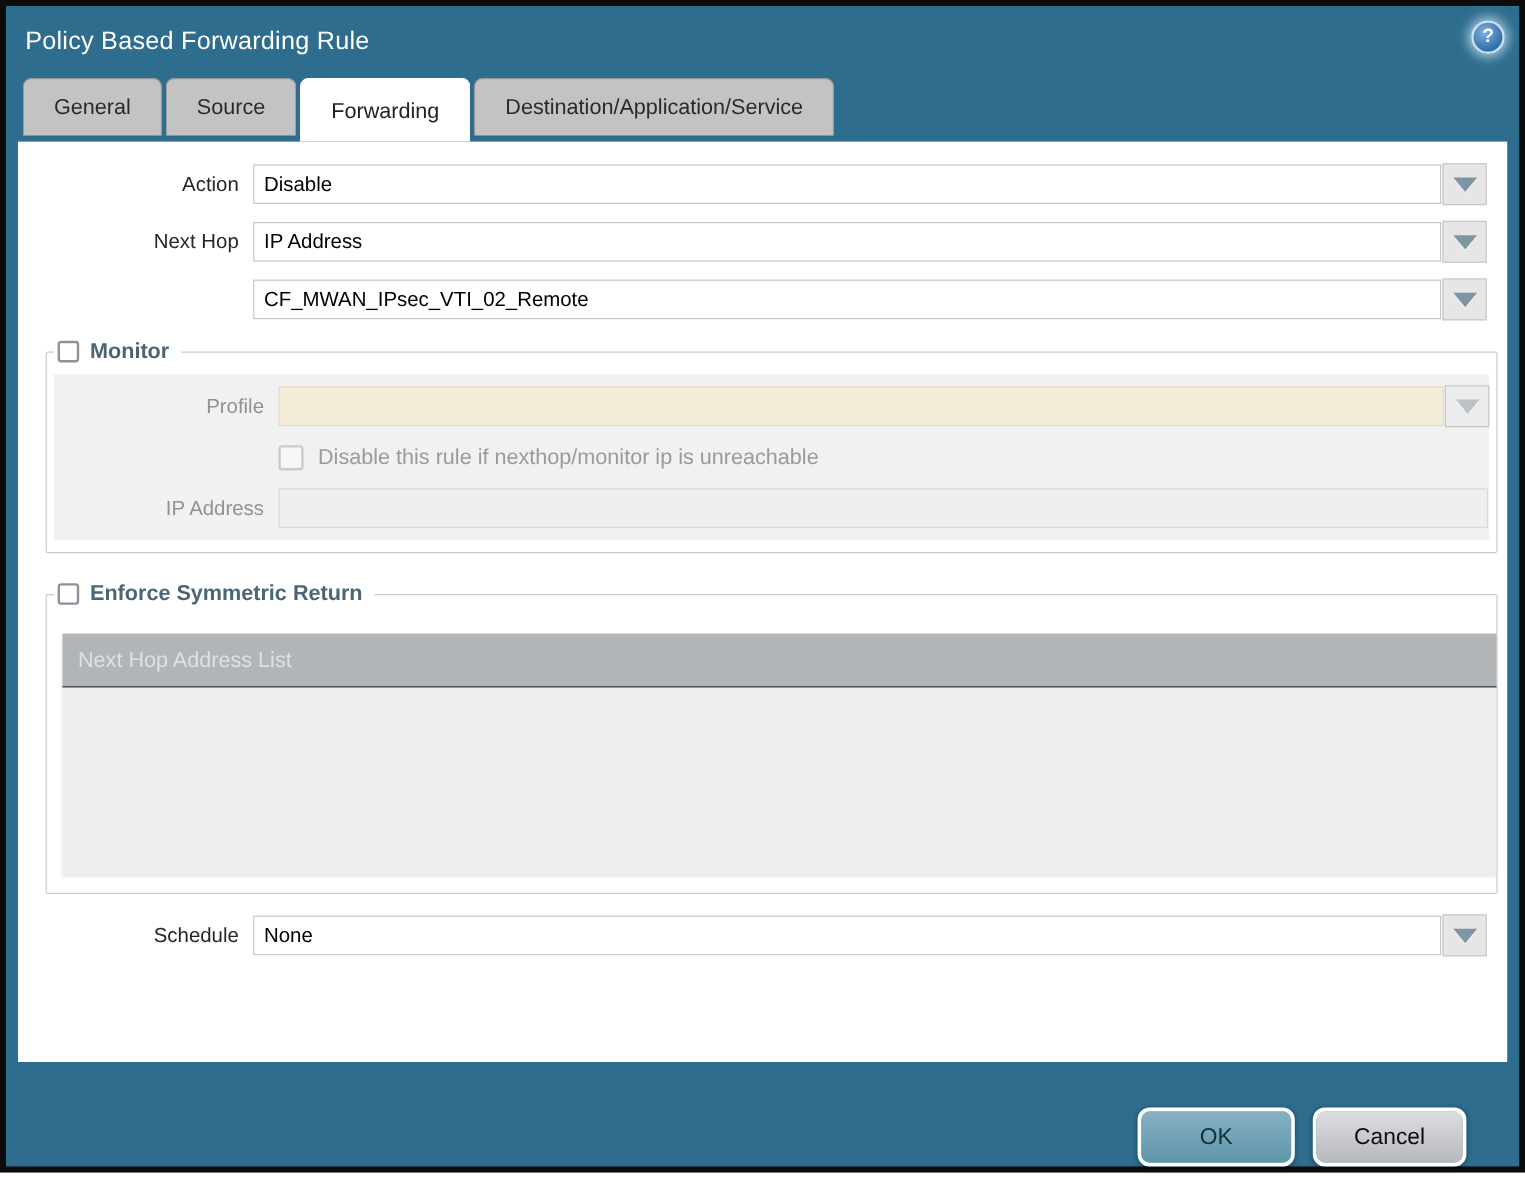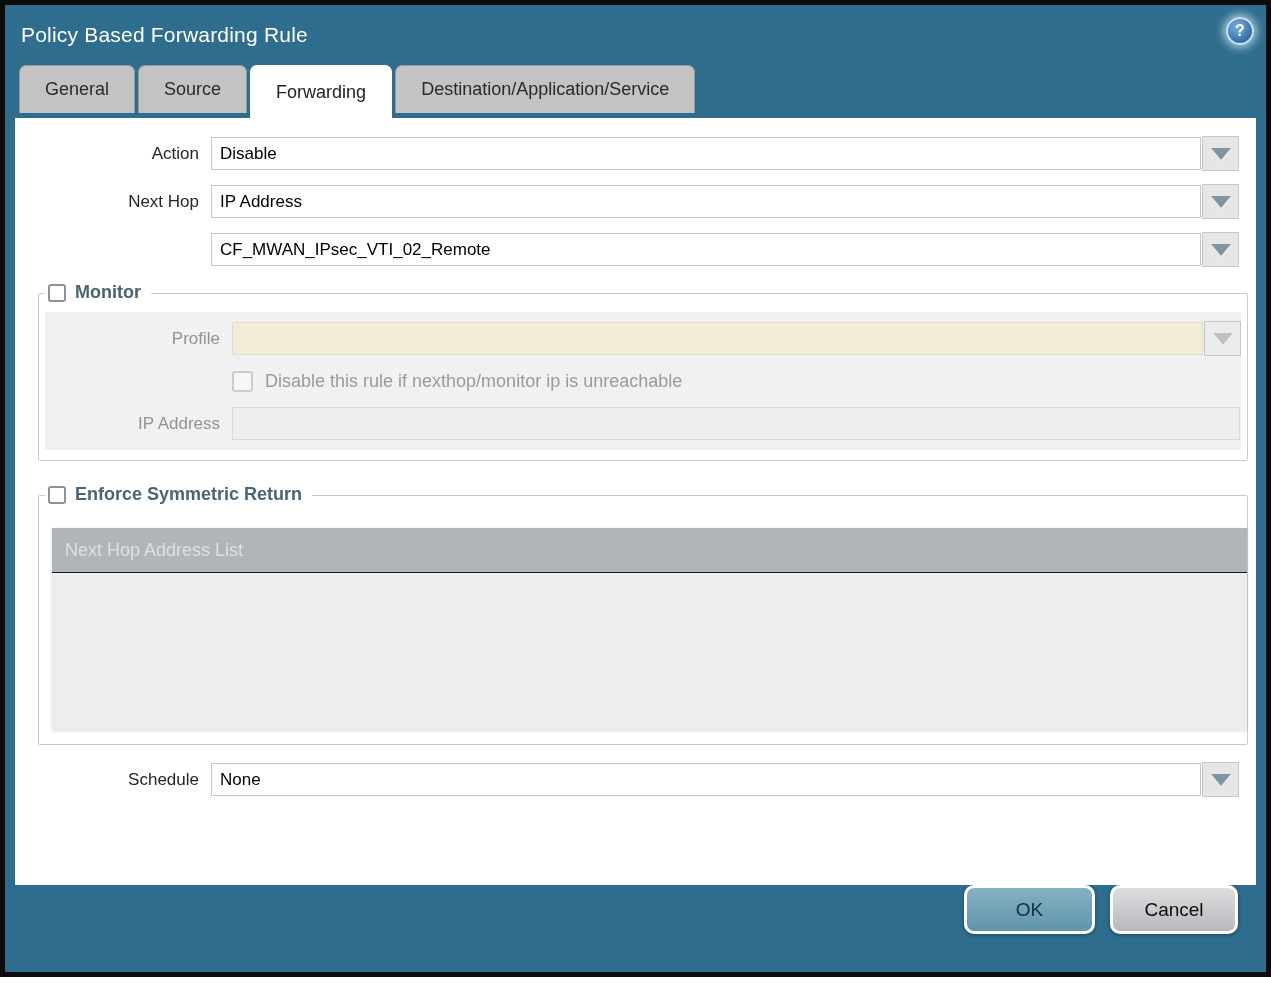--- a/index.html
+++ b/index.html
@@ -124,22 +124,22 @@
   .plus-glyph::before { content: ""; position: absolute; left: 3px; right: 3px; top: 8px; bottom: 8px; background: #8ea332; }
   .plus-glyph::after  { content: ""; position: absolute; top: 3px; bottom: 3px; left: 8px; right: 8px; background: #8ea332; }
   .minus-glyph::before { content: ""; position: absolute; left: 4px; right: 4px; top: 8px; bottom: 8px; background: #b0726d; }
   .tbl-btn .lbl { font-size: 18px; color: #fbfcfc; }
   .tbl-btn.disabled .lbl { color: #c5c9ca; }
 
   .schedule-row { margin-top: 17px; }
 
   
   .footer {
-    flex: 1; display: flex; align-items: flex-start; justify-content: flex-end;
-    gap: 15px; padding-right: 28px;
+    flex: 1; display: flex; align-items: flex-end; justify-content: flex-end;
+    gap: 15px; padding-right: 44px;
   }
   .btn {
     height: 49px; border-radius: 10px; border: 3px solid #ffffff;
     font-size: 19px; font-family: inherit; cursor: pointer;
     box-shadow: 0 1px 4px rgba(0,0,0,0.35);
   }
   .btn-ok { width: 131px; background: linear-gradient(#86b1c3, #5f95aa); color: #14303d; }
   .btn-cancel { width: 128px; background: linear-gradient(#dcdee0, #b6b8bb); color: #0d0d0d; }
 </style>
 </head>

